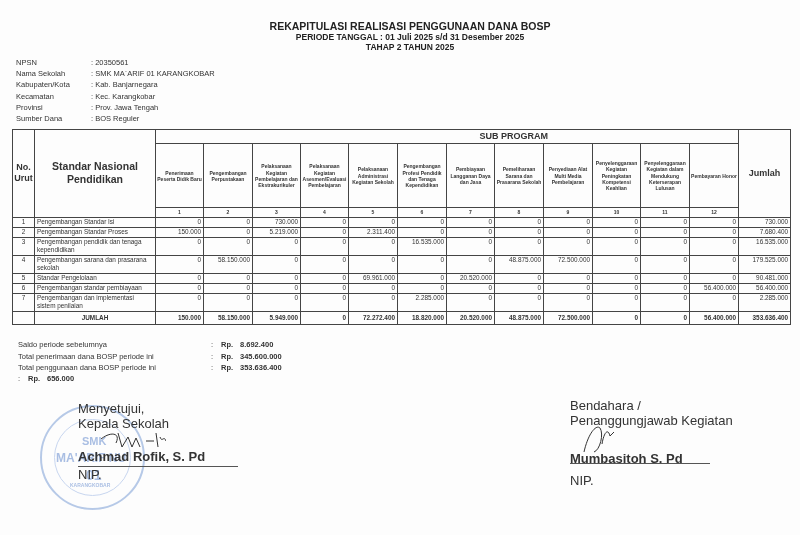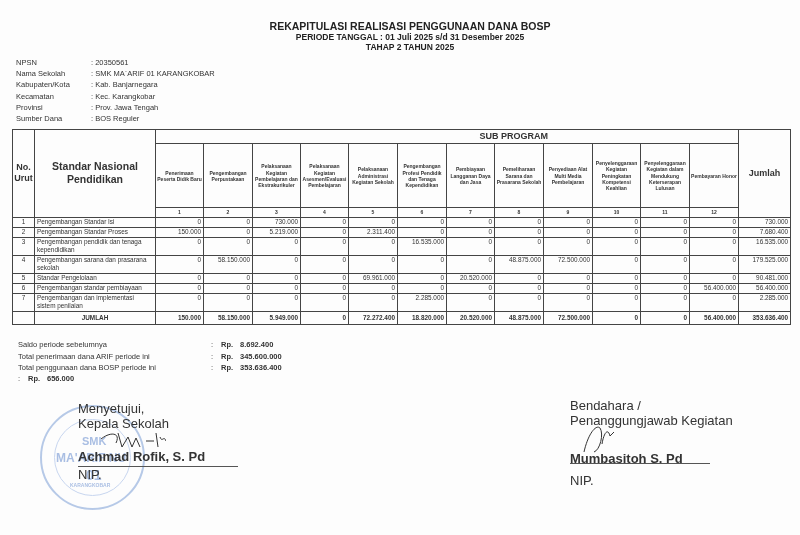--- a/index.html
+++ b/index.html
@@ -269,21 +269,21 @@
 </table>
 
 <div class="saldo">
   <div class="row">
       <span class="l">Saldo periode sebelumnya</span>
       <span class="c">:</span>
       <span class="rp">Rp.</span>
       <span class="v">8.692.400</span>
     </div>
   <div class="row">
-      <span class="l">Total penerimaan dana ARIF periode ini</span>
+      <span class="l">Total penerimaan dana BOSP periode ini</span>
       <span class="c">:</span>
       <span class="rp">Rp.</span>
       <span class="v">345.600.000</span>
     </div>
   <div class="row">
       <span class="l">Total penggunaan dana BOSP periode ini</span>
       <span class="c">:</span>
       <span class="rp">Rp.</span>
       <span class="v">353.636.400</span>
     </div>

